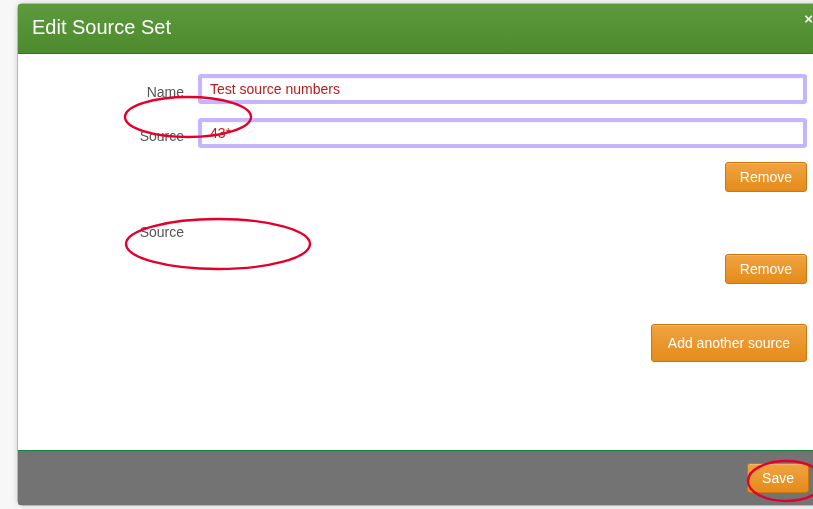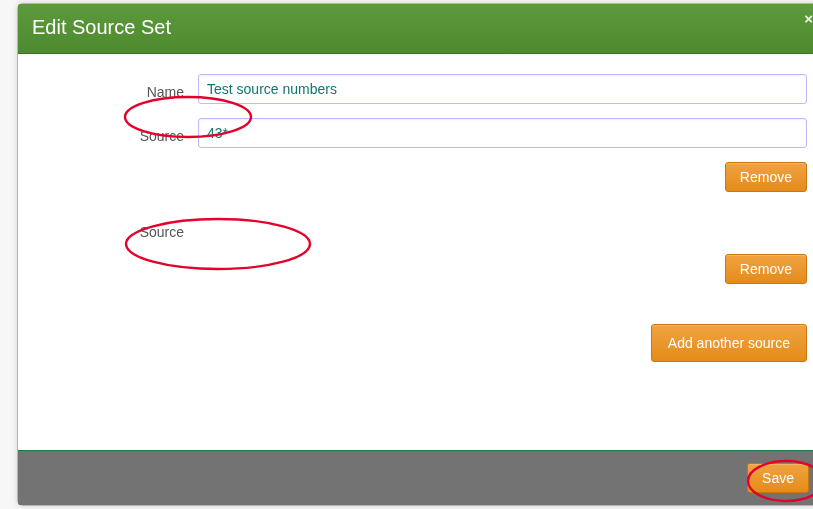--- a/index.html
+++ b/index.html
@@ -29,22 +29,22 @@
     position: relative;
   }
   .row { display: flex; align-items: center; margin-bottom: 14px; }
   .label {
     width: 170px; text-align: right; padding-right: 14px;
     padding-top: 6px; color: #555;
   }
   .field { flex: 1 1 auto; padding-right: 6px; }
   input.txt {
     width: 100%; height: 30px; padding: 4px 8px;
-    border: 1px solid #c4b5fd; border-radius: 3px;
-    font-size: 14px; color: #0f766e; background: #fff;
+    border: 4px solid #c4b5fd; border-radius: 3px;
+    font-size: 14px; color: #b91c1c; background: #fff;
     box-shadow: inset 0 1px 2px rgba(0,0,0,0.06);
     outline: none;
   }
   input.txt.focused {
     border-color: #7bbef0;
     box-shadow: 0 0 6px rgba(102,175,233,0.6), inset 0 1px 2px rgba(0,0,0,0.06);
   }
   .btnbar { text-align: right; padding: 0 6px 0 0; margin-bottom: 26px; }
   .btn {
     display: inline-block;

